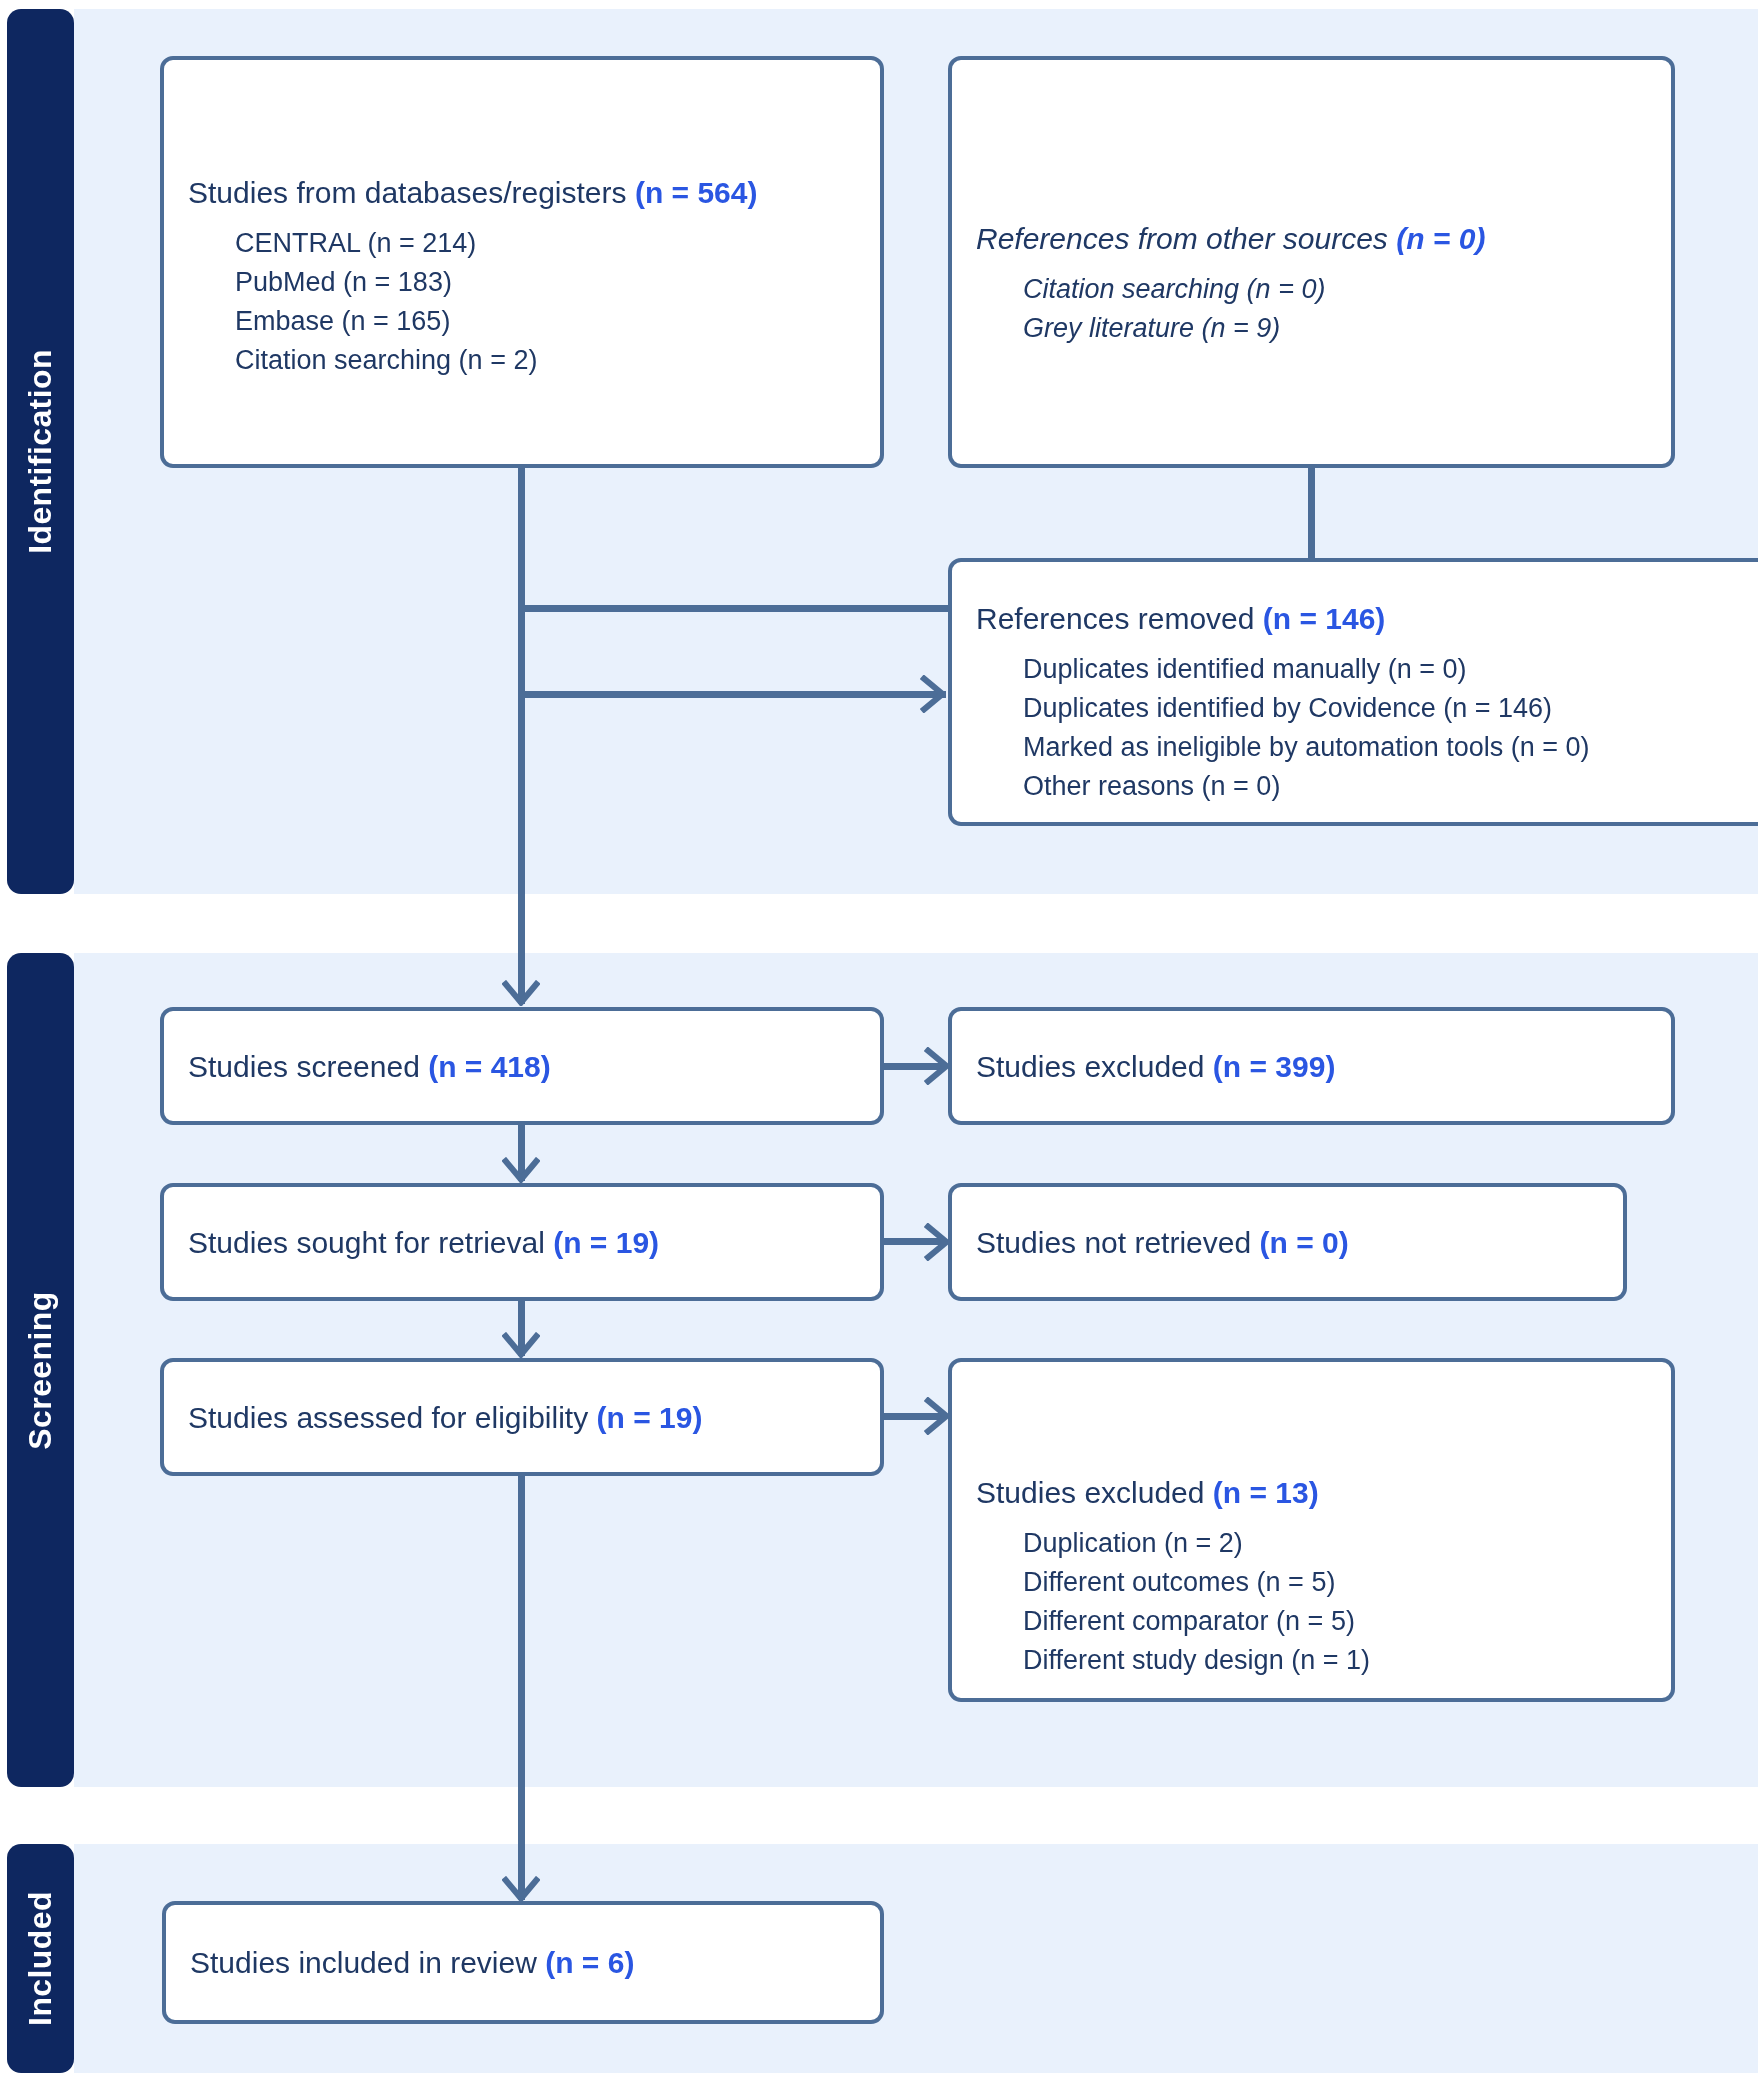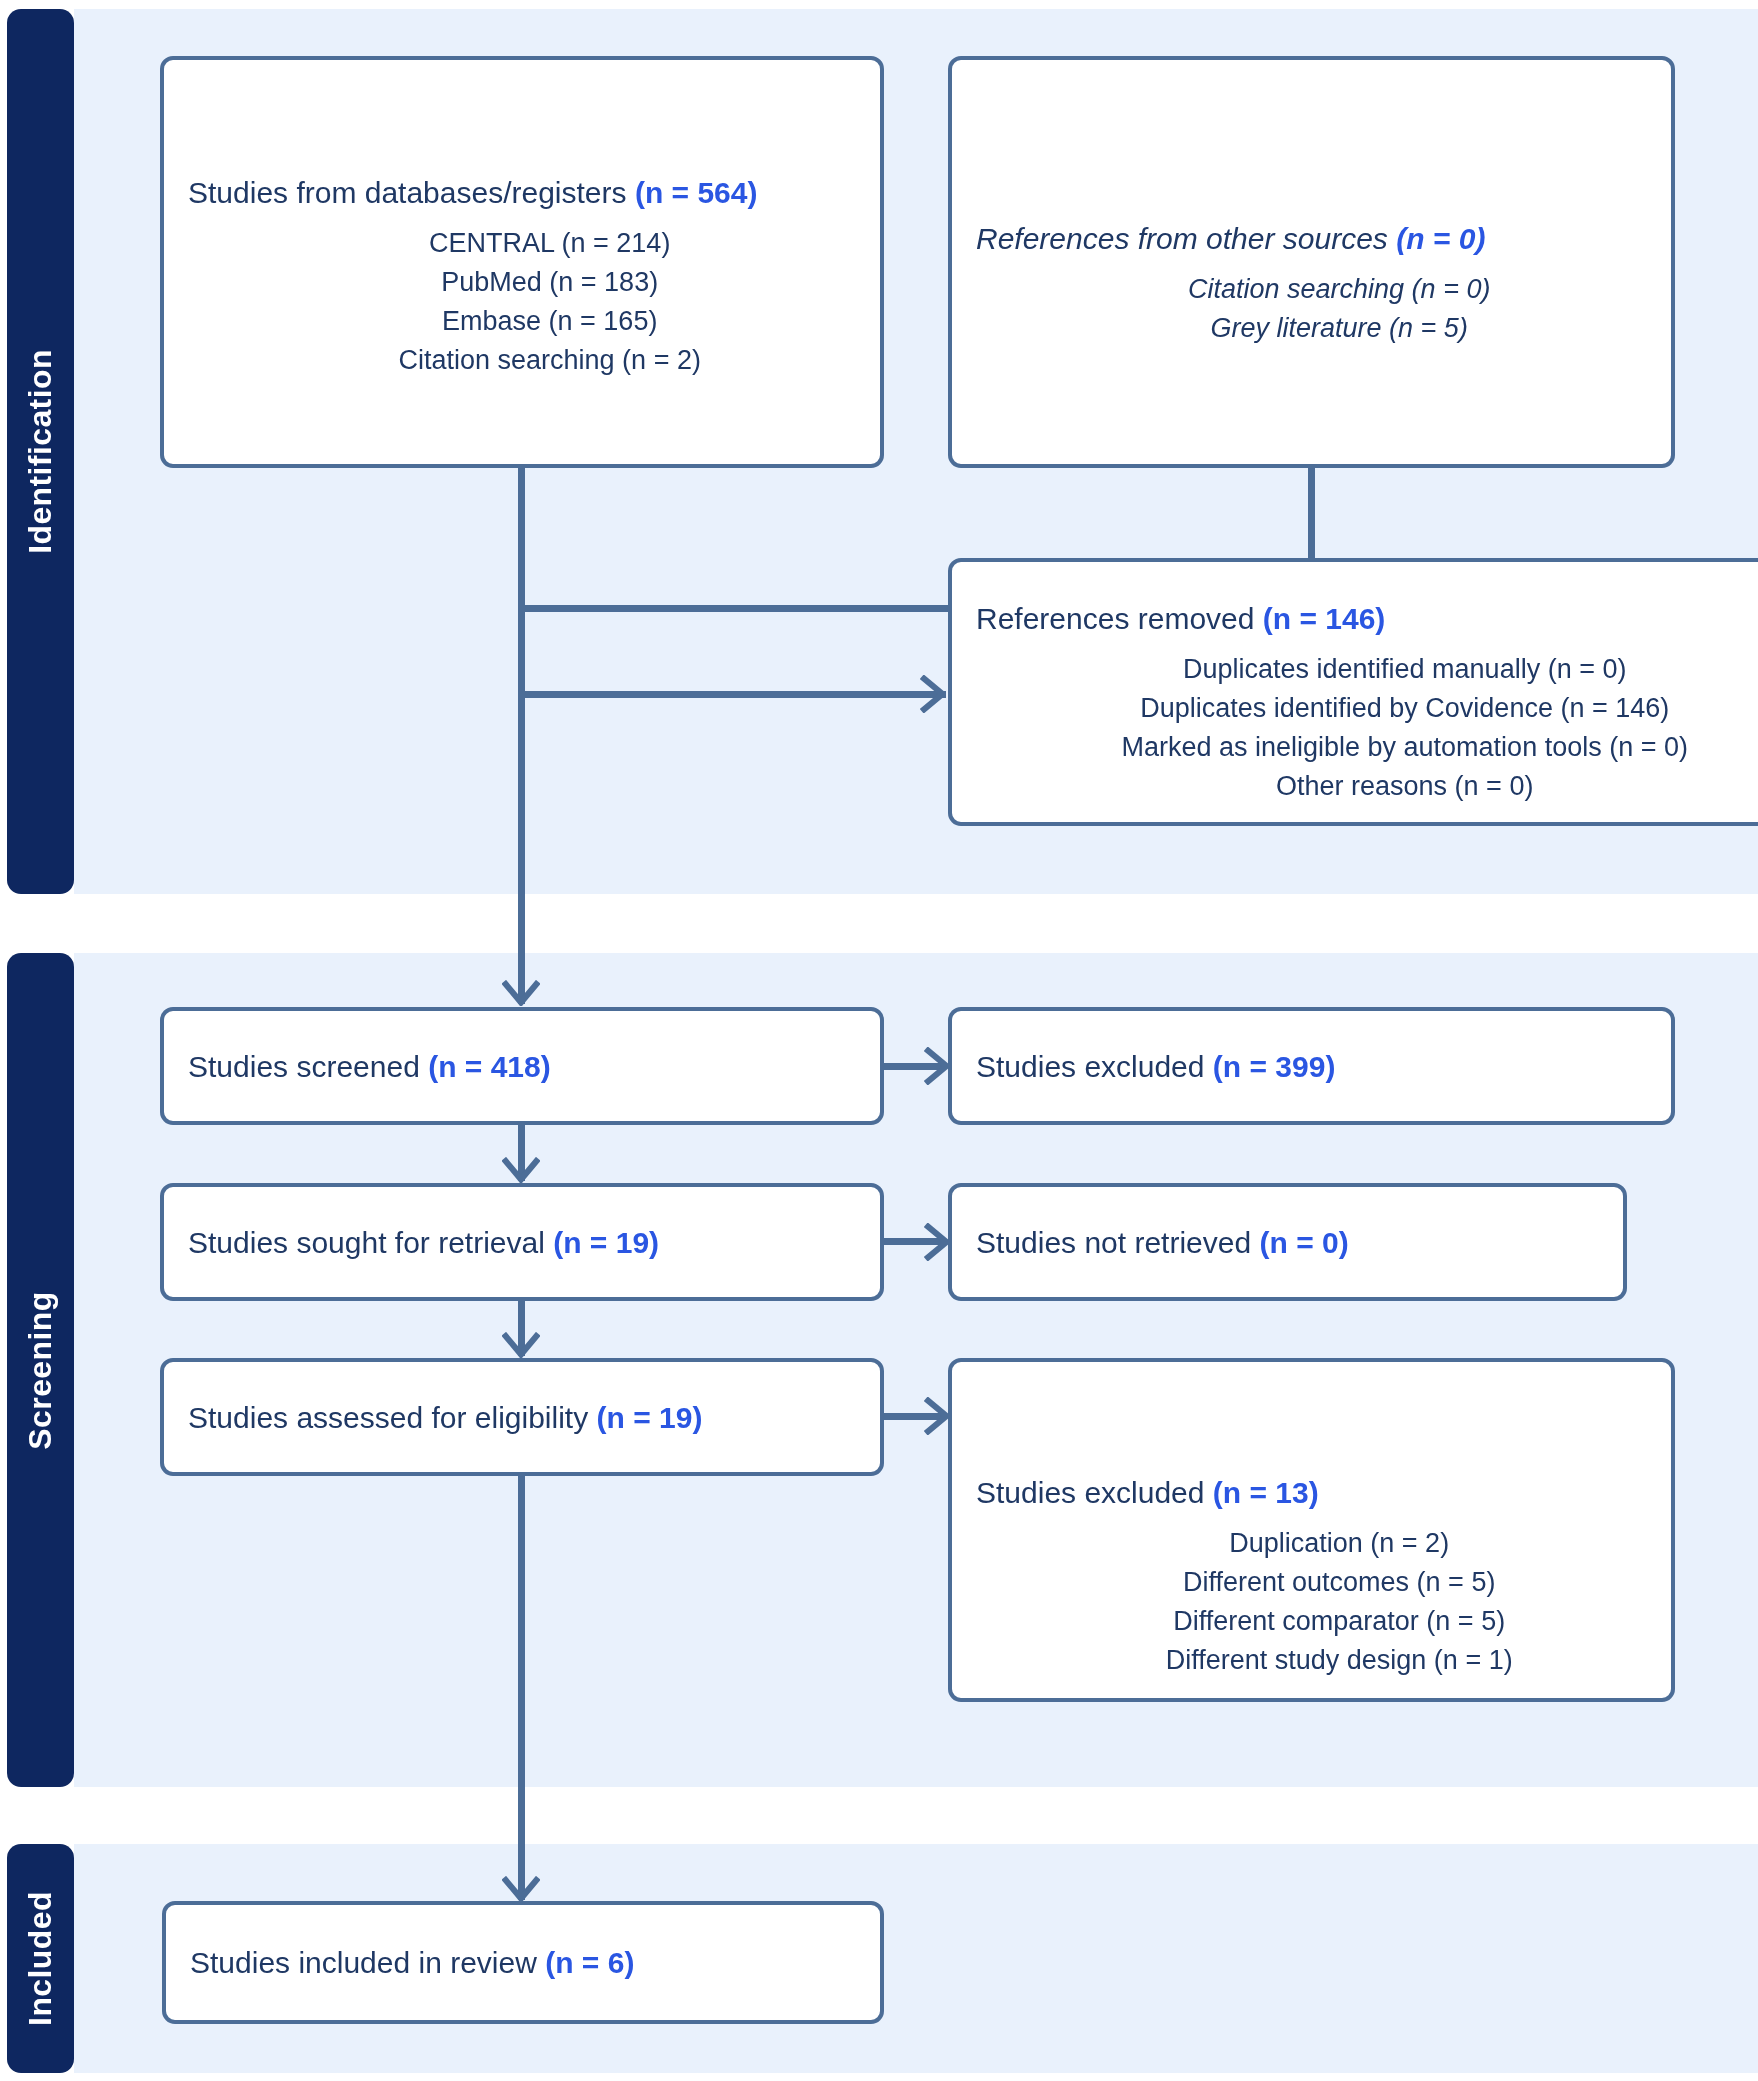--- a/index.html
+++ b/index.html
@@ -55,21 +55,21 @@
     border-radius: 13px;
     box-sizing: border-box;
     display: flex;
     flex-direction: column;
     justify-content: center;
     padding-left: 24px;
     padding-right: 15.6px;
   }
   .box-title { font-size: 30px; line-height: 39px; }
   .box-title .count { color: var(--count-blue, #2A56E2); font-weight: bold; }
-  .box-items { margin-top: 12px; text-align: center; }
+  .box-items { margin-top: 12px; }
   .box-item { font-size: 27px; line-height: 39px; padding-left: 47px; }
 
   #box-databases        { left: 160px;  top: 56px;   width: 724px; height: 412px; padding-top: 29px; }
   #box-other-sources    { left: 948px; top: 56px;   width: 727px; height: 412px; padding-top: 42px; font-style: italic; }
   #box-refs-removed     { left: 948px; top: 558px;  width: 858px; height: 268px; padding-top: 20px; }
   #box-screened         { left: 160px;  top: 1007px; width: 724px; height: 118px; }
   #box-excluded-screen  { left: 948px; top: 1007px; width: 727px; height: 118px; }
   #box-sought           { left: 160px;  top: 1183px; width: 724px; height: 118px; }
   #box-not-retrieved    { left: 948px; top: 1183px; width: 679px; height: 118px; }
   #box-assessed         { left: 160px;  top: 1358px; width: 724px; height: 118px; }
@@ -148,21 +148,21 @@
     </div>
   </div>
 
   <div class="box" id="box-other-sources">
     <div class="box-title">
       <span>References from other sources</span>
       <span class="count">(n = 0)</span>
     </div>
     <div class="box-items">
       <div class="box-item">Citation searching (n = 0)</div>
-      <div class="box-item">Grey literature (n = 5)</div>
+      <div class="box-item">Grey literature (n = 9)</div>
     </div>
   </div>
 
   <div class="box" id="box-refs-removed">
     <div class="box-title">
       <span>References removed</span>
       <span class="count">(n = 146)</span>
     </div>
     <div class="box-items">
       <div class="box-item">Duplicates identified manually (n = 0)</div>

